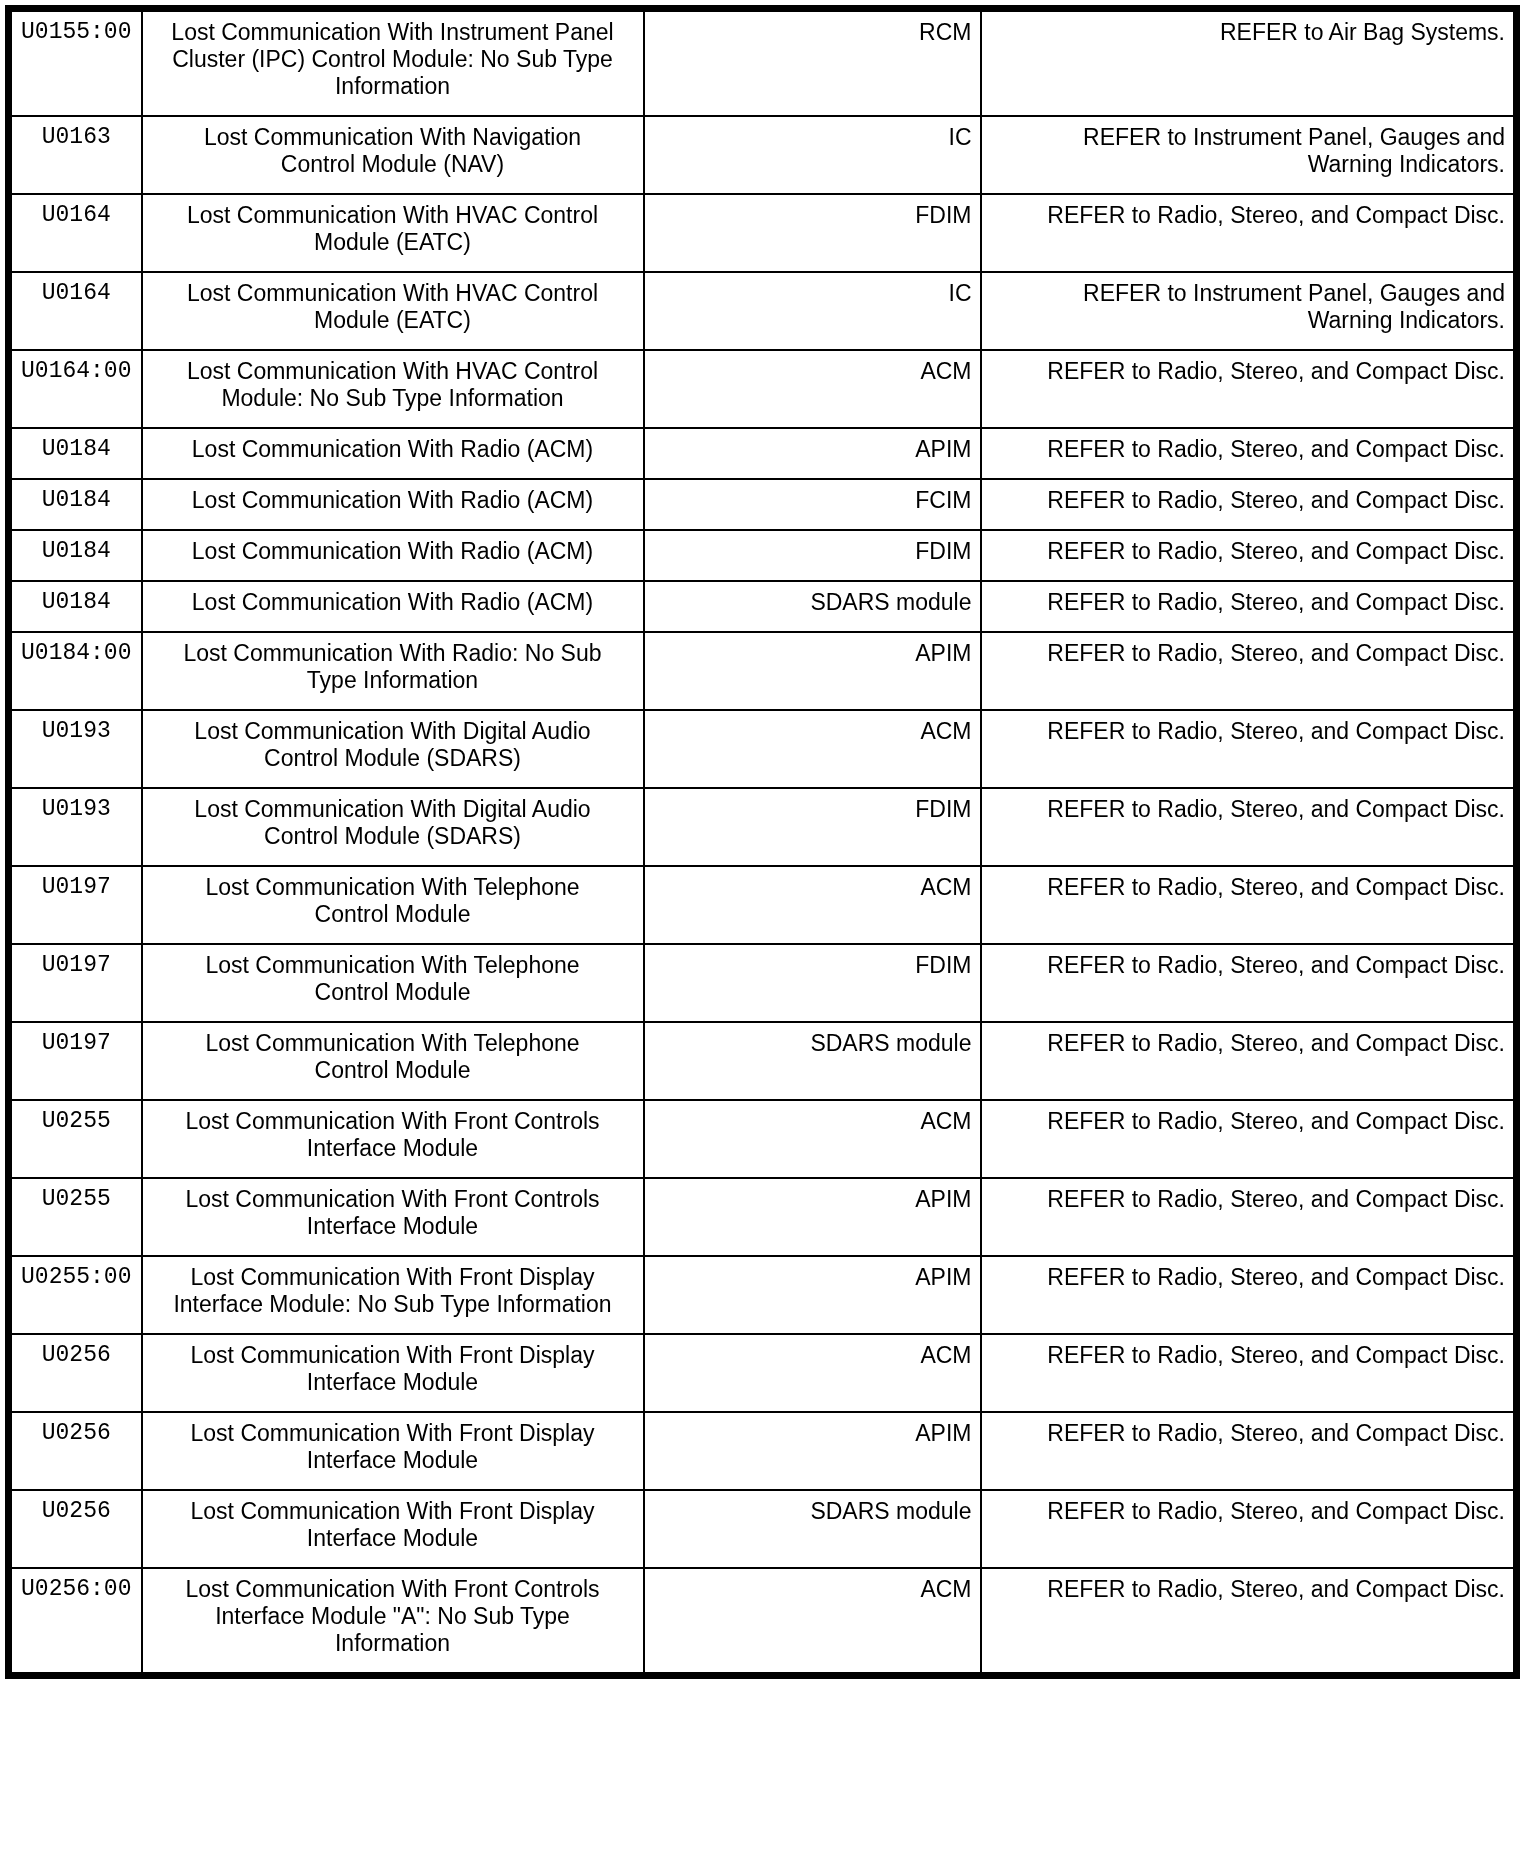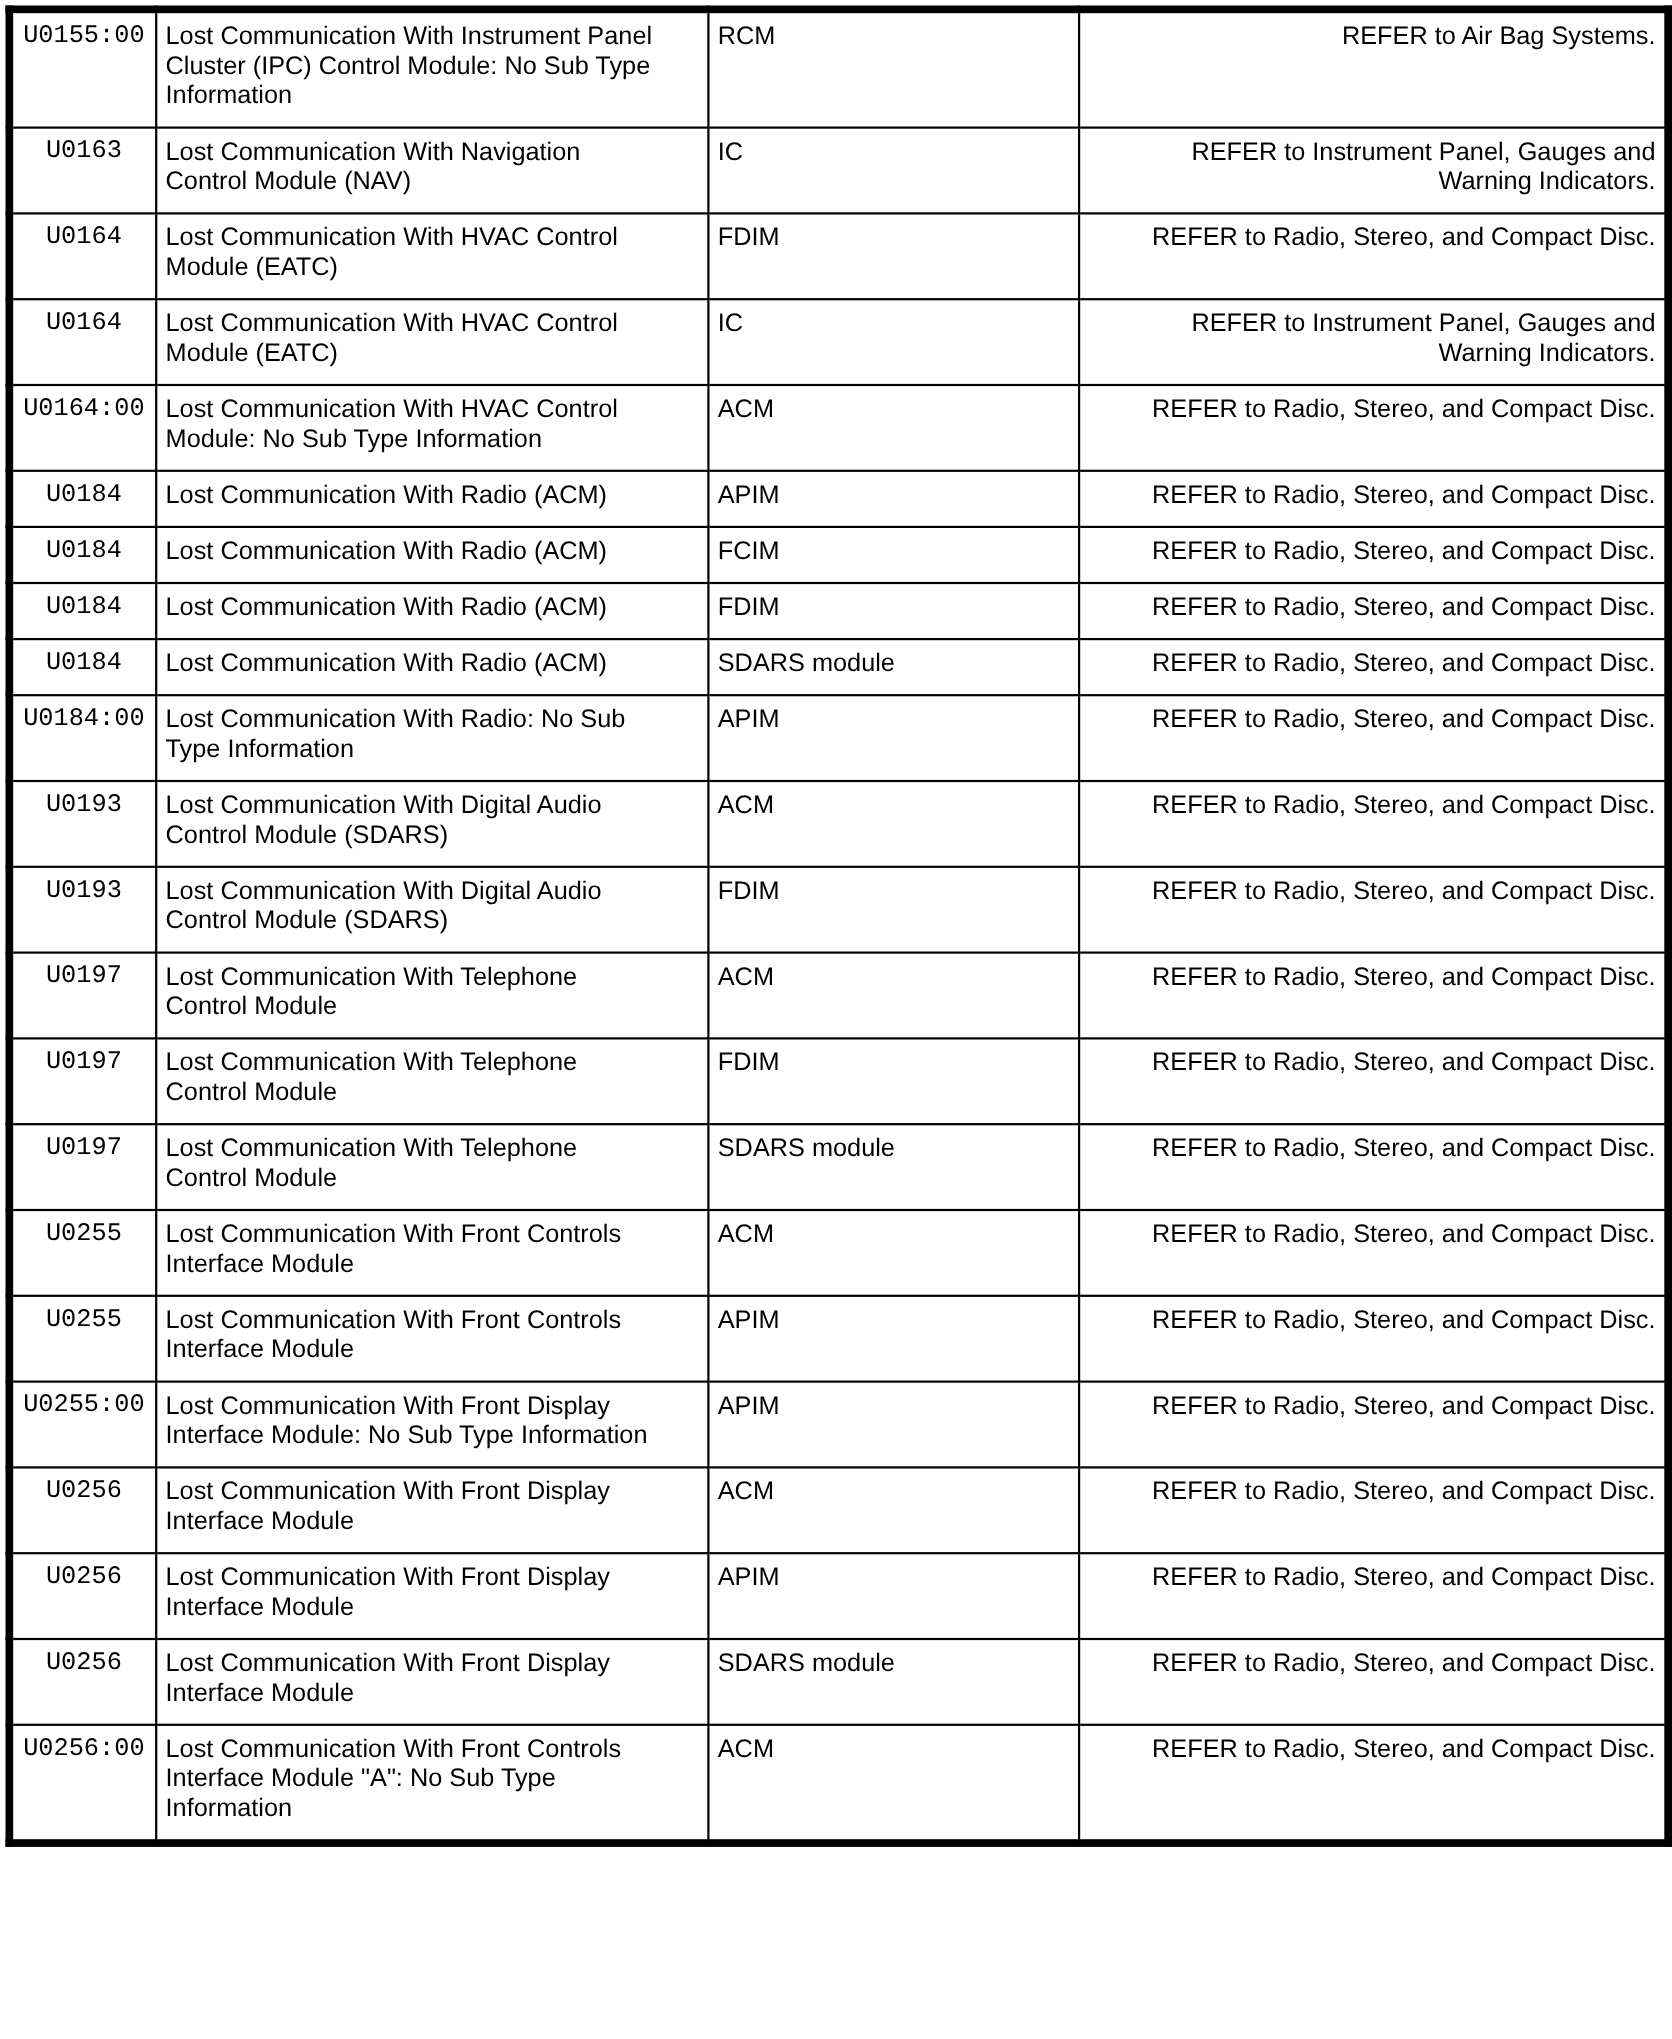--- a/index.html
+++ b/index.html
@@ -38,26 +38,26 @@
   col.col-action { width: 536px; }
 
   td.cell-code {
     text-align: center;
     padding-left: 2px;
     padding-right: 2px;
     white-space: nowrap;
     font-family: Liberation Mono, monospace;
   }
   td.cell-desc {
-    text-align: left;
+    text-align: center;
     padding-left: 9px;
     white-space: pre-line;
   }
   td.cell-module {
-    text-align: left;
+    text-align: right;
     white-space: nowrap;
   }
   td.cell-action {
     text-align: right;
     padding-left: 16px;
     white-space: pre-line;
   }
 </style>
 </head>
 <body>

